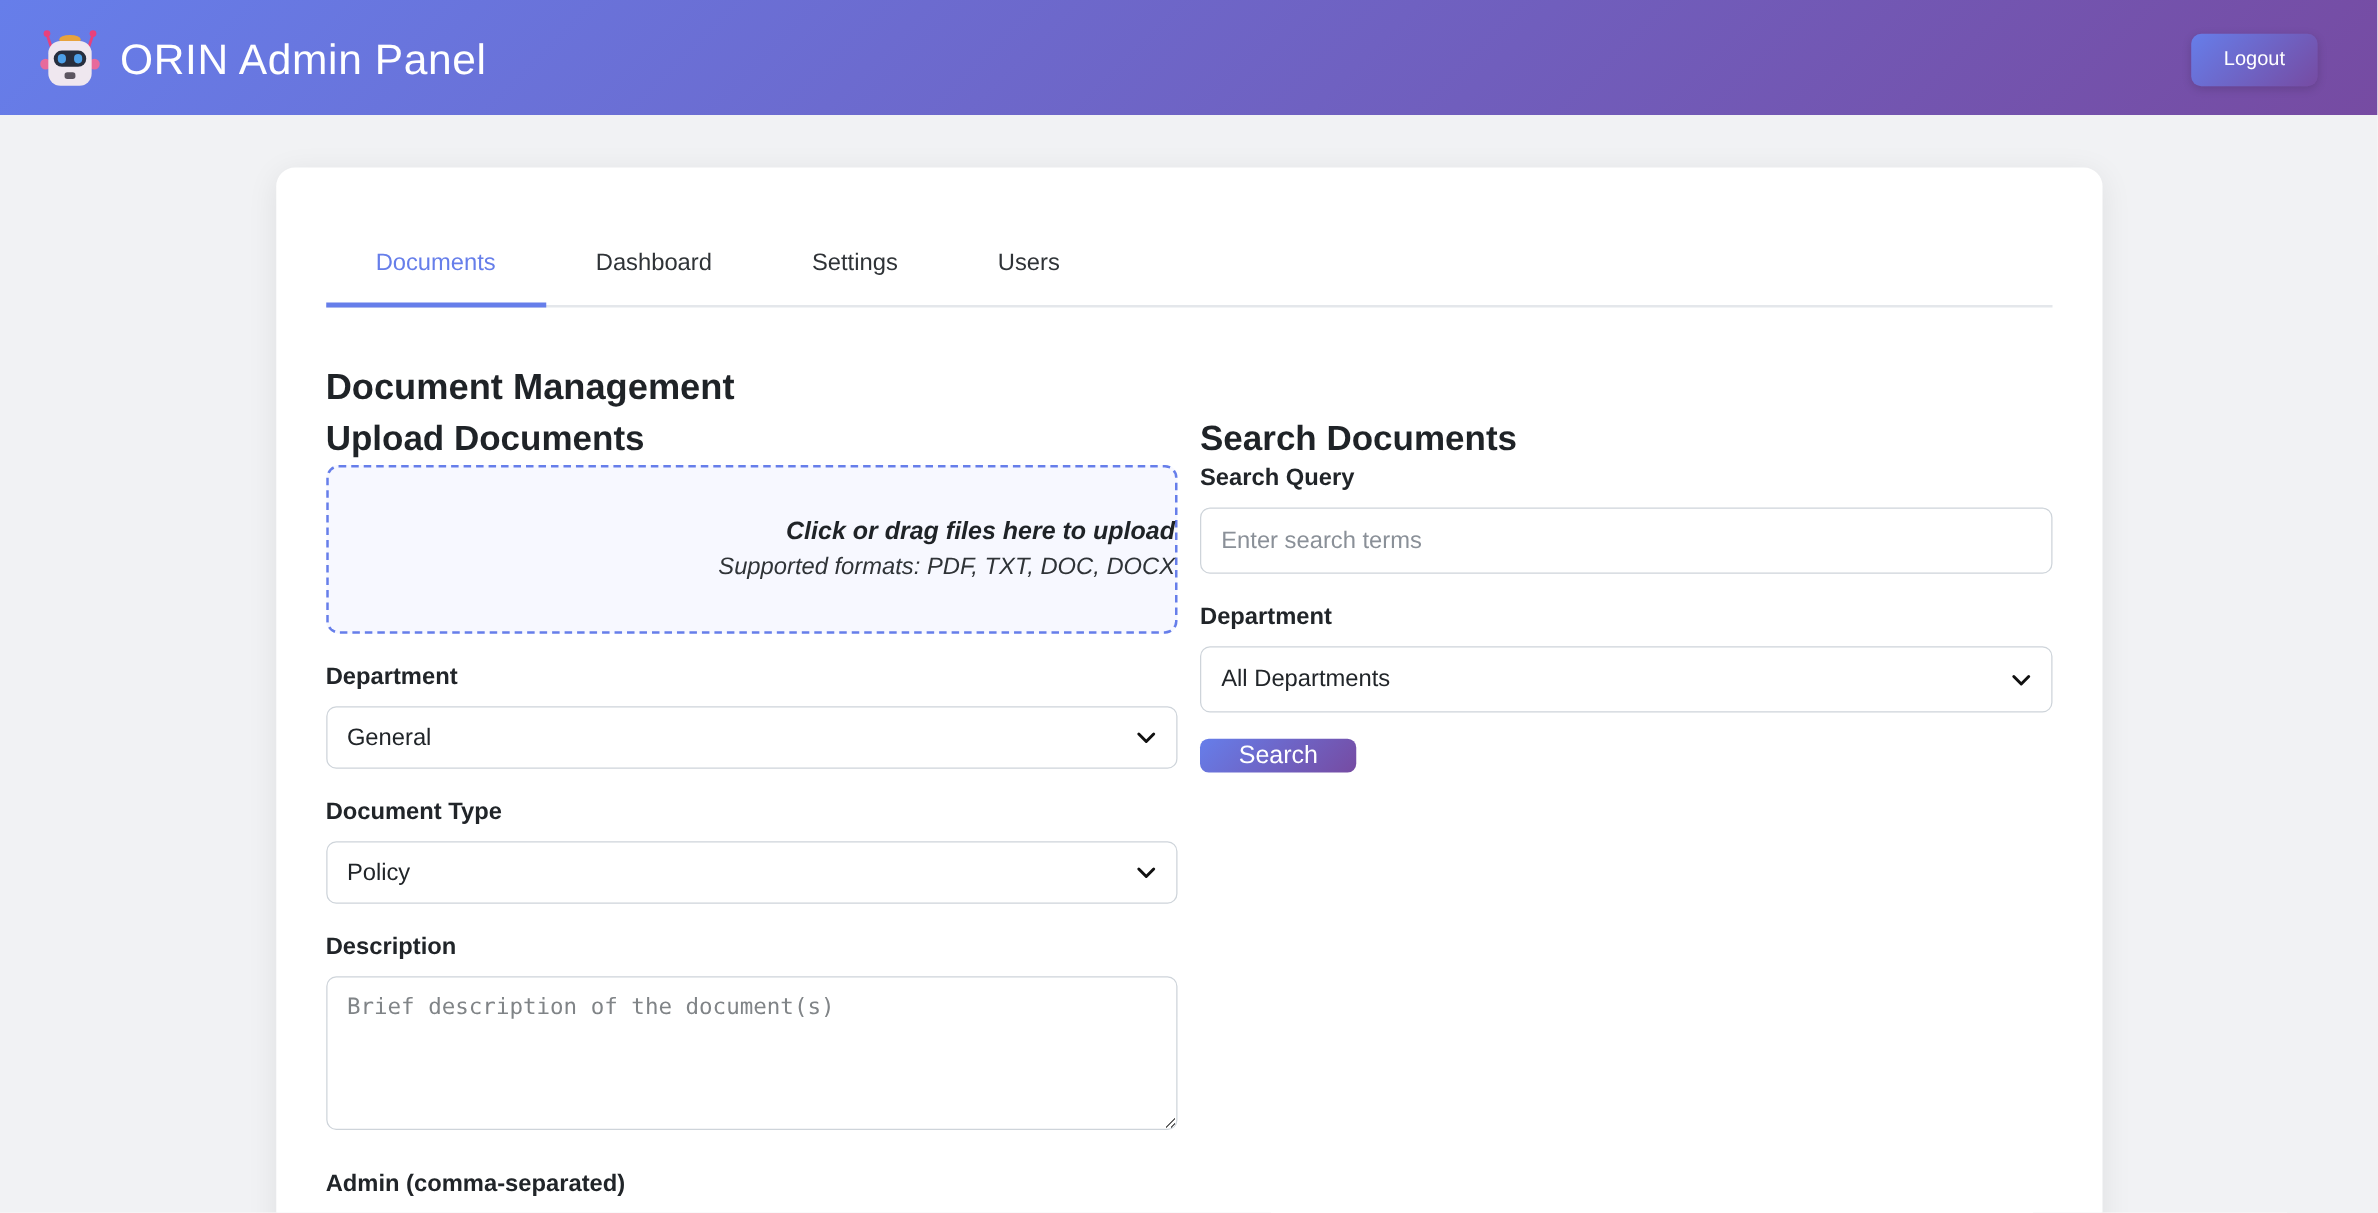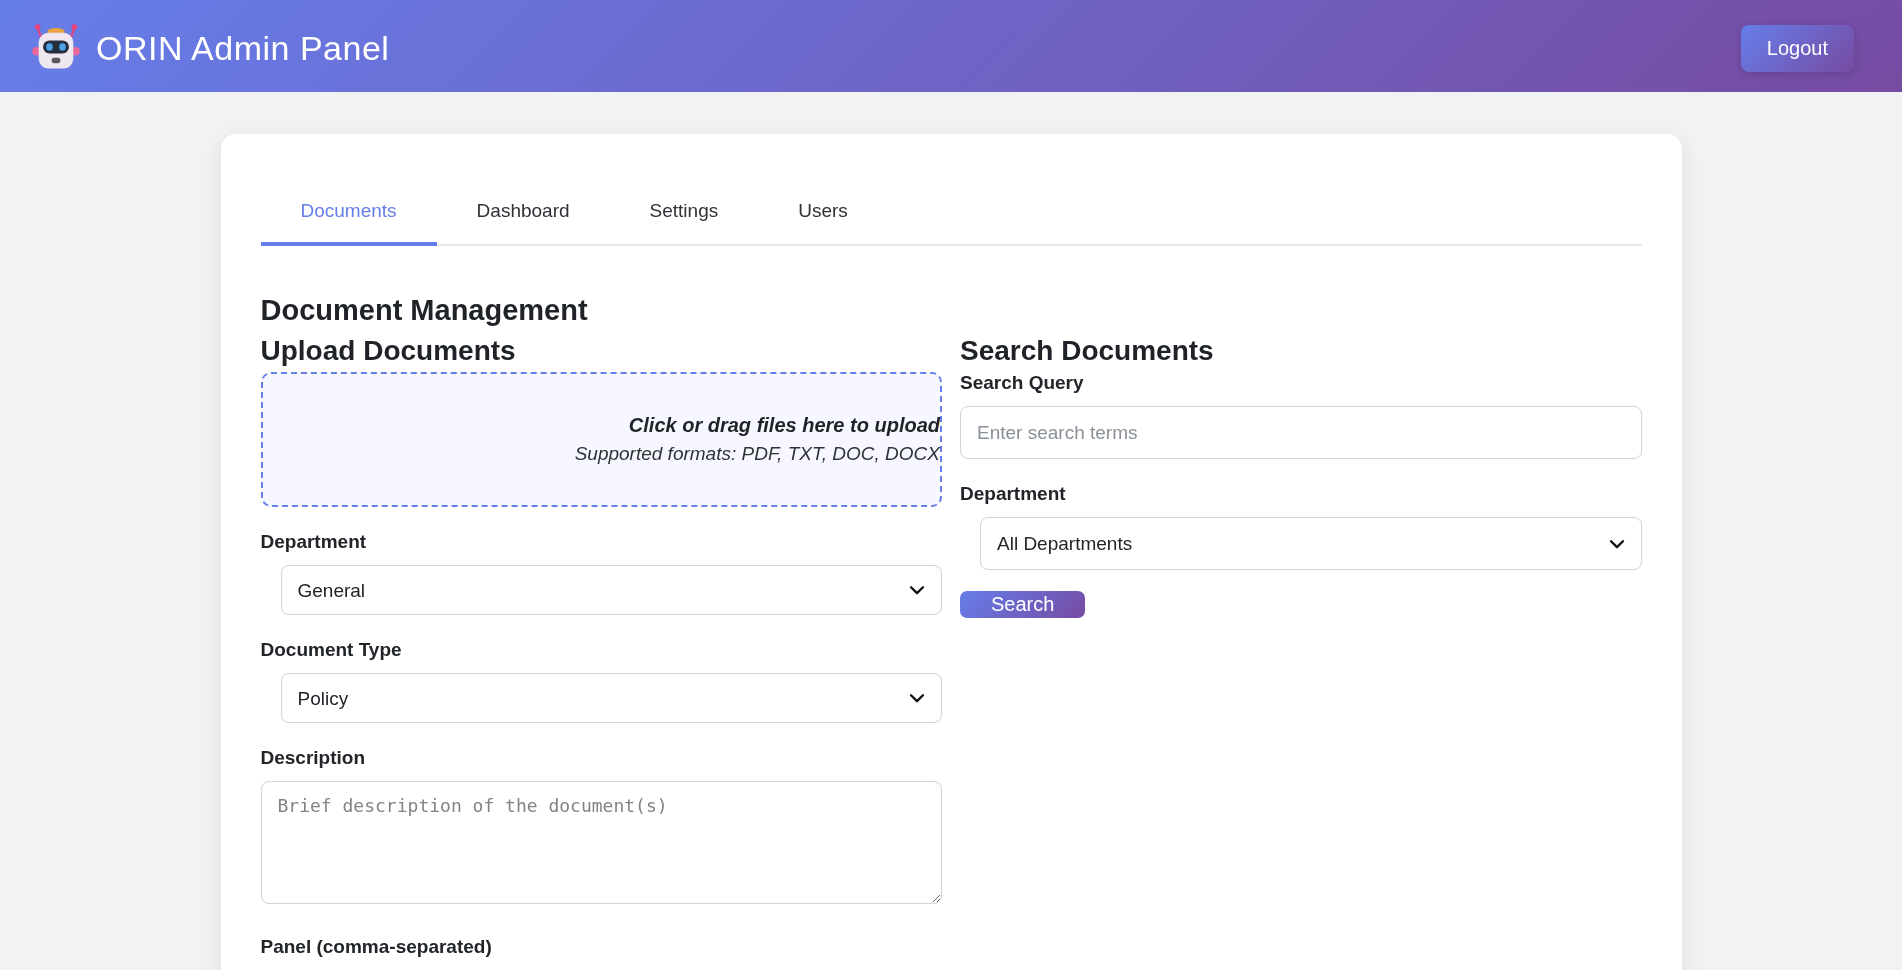--- a/index.html
+++ b/index.html
@@ -19,21 +19,21 @@
   }
   .logo { width: 52px; height: 52px; flex: 0 0 auto; }
   .app-title {
     color: #ffffff; font-size: 34px; font-weight: 400;
     margin-left: 14px; letter-spacing: 0.5px;
   }
   .header-spacer { flex: 1; }
   .logout-btn {
     background: linear-gradient(135deg, #667eea 0%, #764ba2 100%);
     color: #fff; border: none; border-radius: 8px;
-    font-size: 20px; font-family: inherit;
+    font-size: 16px; font-family: inherit;
     padding: 12px 26px; cursor: pointer;
     box-shadow: 0 2px 8px rgba(0,0,0,0.15);
     text-align: right;
   }
 
   
   .card {
     width: 1461px; margin: 42px auto 0;
     background: #ffffff; border-radius: 15px;
     box-shadow: 0 5px 25px rgba(0,0,0,0.08);
@@ -70,21 +70,21 @@
   }
   .dropzone-title { font-size: 20px; font-weight: 700; color: #1f2327; margin-bottom: 6px; }
   .dropzone-sub { font-size: 19px; color: #2f3337; }
 
   
   .form-group { margin-top: 24px; }
   .form-label {
     display: block; font-size: 19px; font-weight: 600;
     color: #212529; margin-bottom: 12px;
   }
-  .select-wrap { position: relative; margin-left: 20px; }
+  .select-wrap { position: relative; }
   select.control {
     -webkit-appearance: none; appearance: none;
     width: 100%; height: 50px; padding: 0 44px 0 16px;
     font-family: inherit; font-size: 19px; color: #212529;
     background: #fff; border: 1.5px solid #ced4da; border-radius: 8px;
     cursor: pointer;
   }
   .chevron {
     position: absolute; right: 14px; top: 50%;
     transform: translateY(-50%); pointer-events: none;
@@ -185,21 +185,21 @@
           </span>
         </div>
       </div>
 
       <div class="form-group">
         <label class="form-label">Description</label>
         <textarea class="control" placeholder="Brief description of the document(s)" style=""></textarea>
       </div>
 
       <div class="form-group" style="margin-top: 28px;">
-        <label class="form-label">Panel (comma-separated)</label>
+        <label class="form-label">Admin (comma-separated)</label>
         <input class="control" style="height: 51px;">
       </div>
     </section>
 
     <section>
       <h3 class="col-heading">Search Documents</h3>
 
       <div>
         <label class="form-label">Search Query</label>
         <input class="control" placeholder="Enter search terms" style="">

